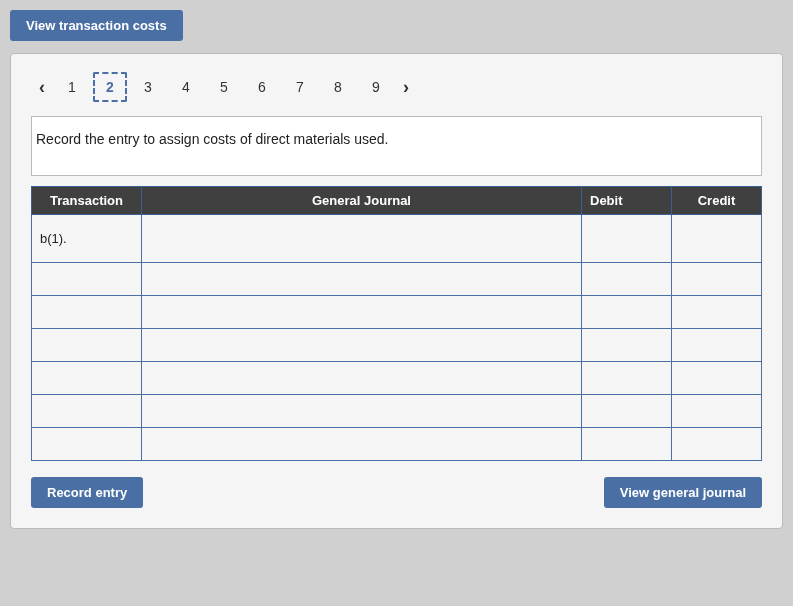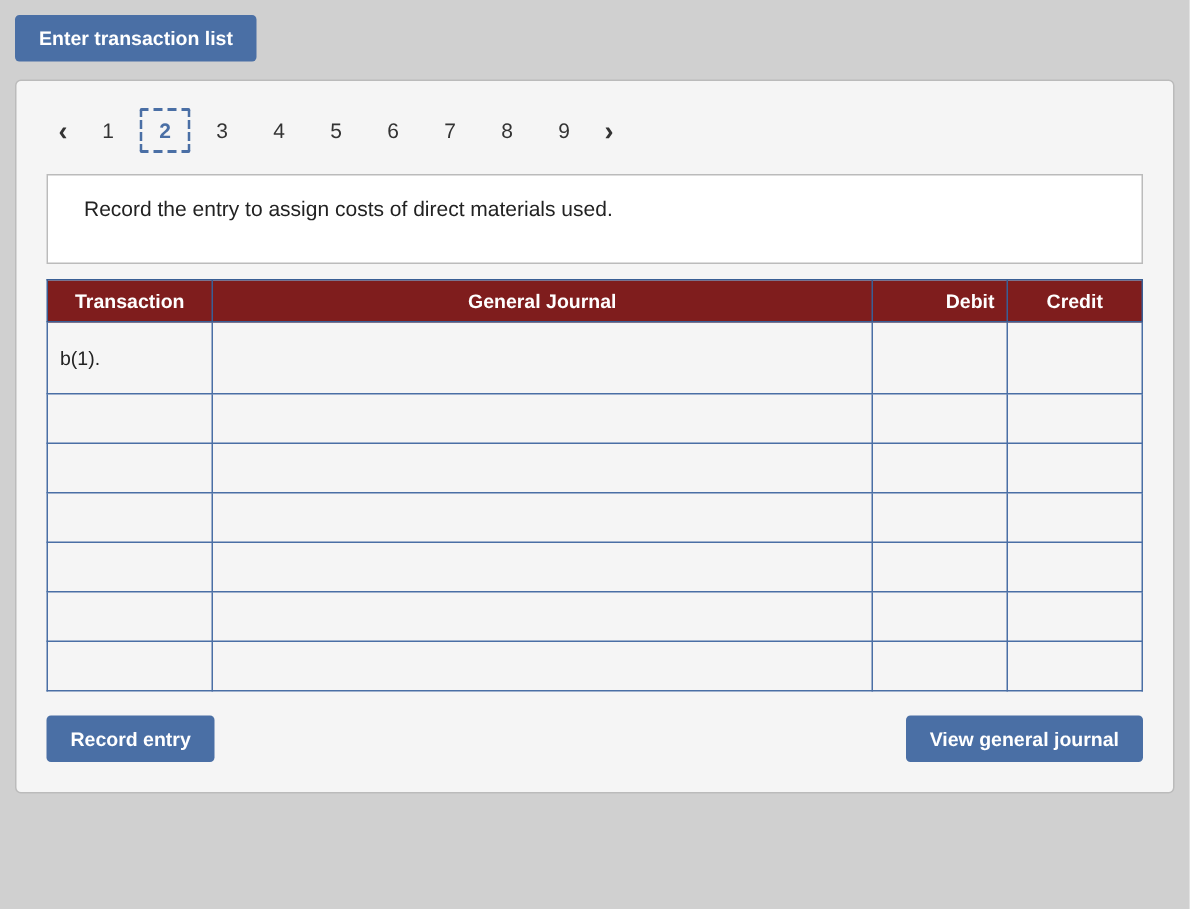--- a/index.html
+++ b/index.html
@@ -65,56 +65,56 @@
       border-radius: 2px;
     }
     .page-num.active {
       border: 2px dashed #4a6fa5;
       color: #4a6fa5;
       font-weight: bold;
     }
     .instruction-box {
       border: 1px solid #bbb;
       background: #fff;
-      padding: 14px 24px;
+      padding: 14px 4px;
       margin-bottom: 10px;
       min-height: 60px;
       font-size: 14px;
       color: #222;
     }
     .note-text {
       color: #c0392b;
       font-size: 13px;
       margin-bottom: 10px;
       font-style: italic;
     }
     .journal-table {
       width: 100%;
       border-collapse: collapse;
       margin-bottom: 16px;
     }
     .journal-table th {
-      background-color: #7f1d1d;
+      background-color: #404040;
       color: #fff;
       border: 1px solid #3a5f95;
       padding: 6px 8px;
       text-align: center;
       font-size: 13px;
       font-weight: bold;
     }
     .journal-table th.col-transaction {
       width: 110px;
       text-align: center;
     }
     .journal-table th.col-journal {
       text-align: center;
     }
     .journal-table th.col-debit {
       width: 90px;
-      text-align: right;
+      text-align: left;
     }
     .journal-table th.col-credit {
       width: 90px;
       text-align: center;
     }
     .journal-table td {
       border: 1px solid #4a6fa5;
       padding: 0;
       height: 26px;
     }
@@ -146,21 +146,21 @@
       align-items: center;
     }
     .btn-spacer {
       flex: 1;
     }
   </style>
 </head>
 <body>
 
 <div class="top-bar">
-  <button class="btn-blue">Enter transaction list</button>
+  <button class="btn-blue">View transaction costs</button>
 </div>
 
 <div class="main-card">
 
   <div class="pagination">
     <button class="page-arrow">‹</button>
     <span class="page-num">1</span>
     <span class="page-num active">2</span>
     <span class="page-num">3</span>
     <span class="page-num">4</span>

